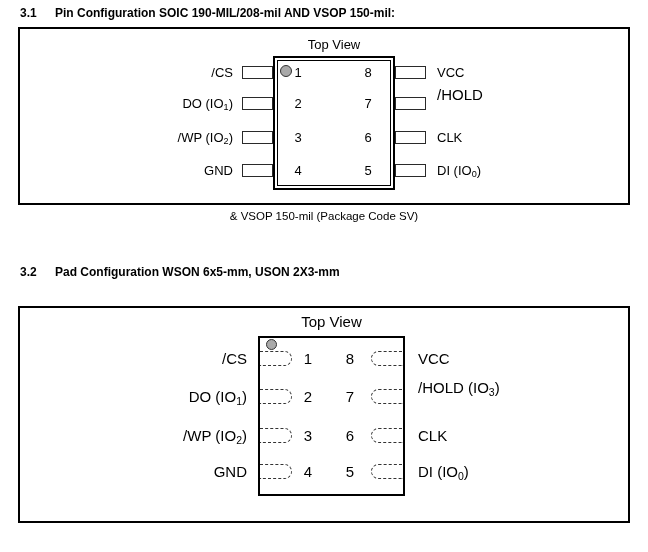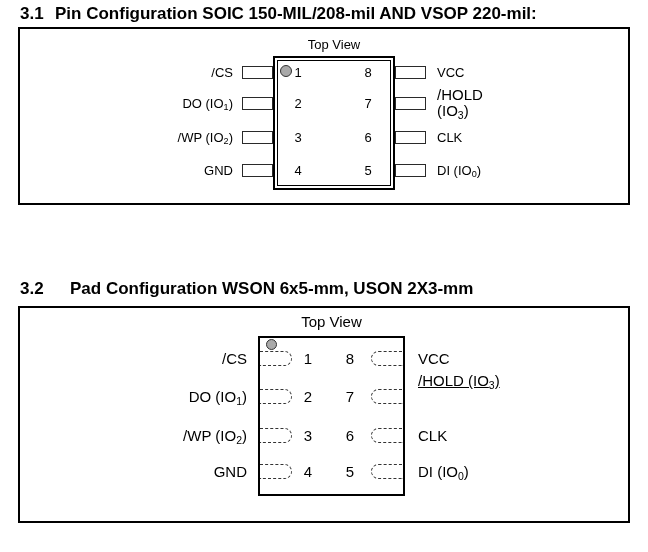--- a/index.html
+++ b/index.html
@@ -2,21 +2,21 @@
 <html><head>
 <meta charset="utf-8">
 <style>
   * { margin:0; padding:0; box-sizing:border-box; }
   html,body { background:#fff; }
   .page {
     position:relative; width:648px; height:552px; background:#ffffff;
     font-family:"Liberation Sans", sans-serif; color:#000; overflow:hidden;
   }
   .abs { position:absolute; }
-  .heading { position:absolute; left:20px; display:flex; font-weight:bold; font-size:17px; line-height:17px; }
+  .heading { position:absolute; left:20px; display:flex; font-weight:bold; font-size:12px; line-height:17px; }
   .heading .hnum { width:35px; }
   .figbox { position:absolute; left:18px; width:612px; border:2px solid #000; background:#fff; }
   
   .topview1 { left:253px; width:122px; text-align:center; font-size:13px; }
   .chip1 { left:253px; top:27px; width:122px; height:134px; border:2px solid #000; background:#fff; }
   .chip1-inner { position:absolute; left:2px; top:2px; right:2px; bottom:2px; border:1px solid #000; }
   .dot { border-radius:50%; background:#a9a9a9; border:1.5px solid #333; }
   .stub { border:1.5px solid #2a2a2a; background:#fff; width:31px; height:13px; }
   .t13 { font-size:13px; line-height:18px; height:18px; }
   .t15 { font-size:15px; line-height:20px; height:20px; }
@@ -38,21 +38,21 @@
   .caption { position:absolute; left:0; width:648px; text-align:center; font-size:11.5px; line-height:15px; }
   sub { font-size:0.7em; vertical-align:-0.25em; }
 </style>
 </head>
 <body>
 
 <div class="page">
 
   <div class="heading" style="top:5px;">
     <span class="hnum">3.1</span>
-    <span>Pin Configuration SOIC 150-MIL/208-mil AND VSOP 220-mil:</span>
+    <span>Pin Configuration SOIC 190-MIL/208-mil AND VSOP 150-mil:</span>
   </div>
 
   <div class="figbox" style="top:27px; height:178px;">
     <div class="abs t13 topview1" style="top:7px;">Top View</div>
 
     <div class="abs chip1">
       <div class="chip1-inner"></div>
     </div>
     <div class="abs dot" style="left:260px; top:36px; width:12px; height:12px;"></div>
 
@@ -77,30 +77,30 @@
     <div class="abs t13 num-l1" style="top:133px;">4</div>
 
     <div class="abs t13 num-r1" style="top:35px;">8</div>
     <div class="abs t13 num-r1" style="top:66px;">7</div>
     <div class="abs t13 num-r1" style="top:100px;">6</div>
     <div class="abs t13 num-r1" style="top:133px;">5</div>
 
     <div class="abs t13 lbl-r1" style="top:35px;"><span>VCC</span><sub></sub><span></span></div>
     <div class="abs lbl-r1 two-line" style="top:58px;">
       <div>/HOLD</div>
-      <div><span>(IO</span><sub>3</sub><span>)</span></div>
     </div>
     <div class="abs t13 lbl-r1" style="top:100px;"><span>CLK</span><sub></sub><span></span></div>
     <div class="abs t13 lbl-r1" style="top:133px;"><span>DI (IO</span><sub>0</sub><span>)</span></div>
   </div>
 
   <div class="caption" style="top:209px;">
+    <div>&amp; VSOP 150-mil (Package Code SV)</div>
   </div>
 
-  <div class="heading" style="top:280px;gap:15px;">
+  <div class="heading" style="top:264px;">
     <span class="hnum">3.2</span>
     <span>Pad Configuration WSON 6x5-mm, USON 2X3-mm</span>
   </div>
 
   <div class="figbox" style="top:306px; height:217px;">
     <div class="abs t15 topview2" style="top:4px;">Top View</div>
 
     <div class="abs chip2"></div>
     <div class="abs dot" style="left:246px; top:31px; width:11px; height:11px;"></div>
 
@@ -123,19 +123,19 @@
     <div class="abs t15 num-l2" style="top:79px;">2</div>
     <div class="abs t15 num-l2" style="top:118px;">3</div>
     <div class="abs t15 num-l2" style="top:154px;">4</div>
 
     <div class="abs t15 num-r2" style="top:41px;">8</div>
     <div class="abs t15 num-r2" style="top:79px;">7</div>
     <div class="abs t15 num-r2" style="top:118px;">6</div>
     <div class="abs t15 num-r2" style="top:154px;">5</div>
 
     <div class="abs t15 lbl-r2" style="top:41px;"><span>VCC</span><sub></sub><span></span></div>
-    <div class="abs t15 lbl-r2" style="top:63px;text-decoration:underline;"><span>/HOLD (IO</span><sub>3</sub><span>)</span></div>
+    <div class="abs t15 lbl-r2" style="top:70px;"><span>/HOLD (IO</span><sub>3</sub><span>)</span></div>
     <div class="abs t15 lbl-r2" style="top:118px;"><span>CLK</span><sub></sub><span></span></div>
     <div class="abs t15 lbl-r2" style="top:154px;"><span>DI (IO</span><sub>0</sub><span>)</span></div>
   </div>
 
 
 </div>
 
 </body></html>

